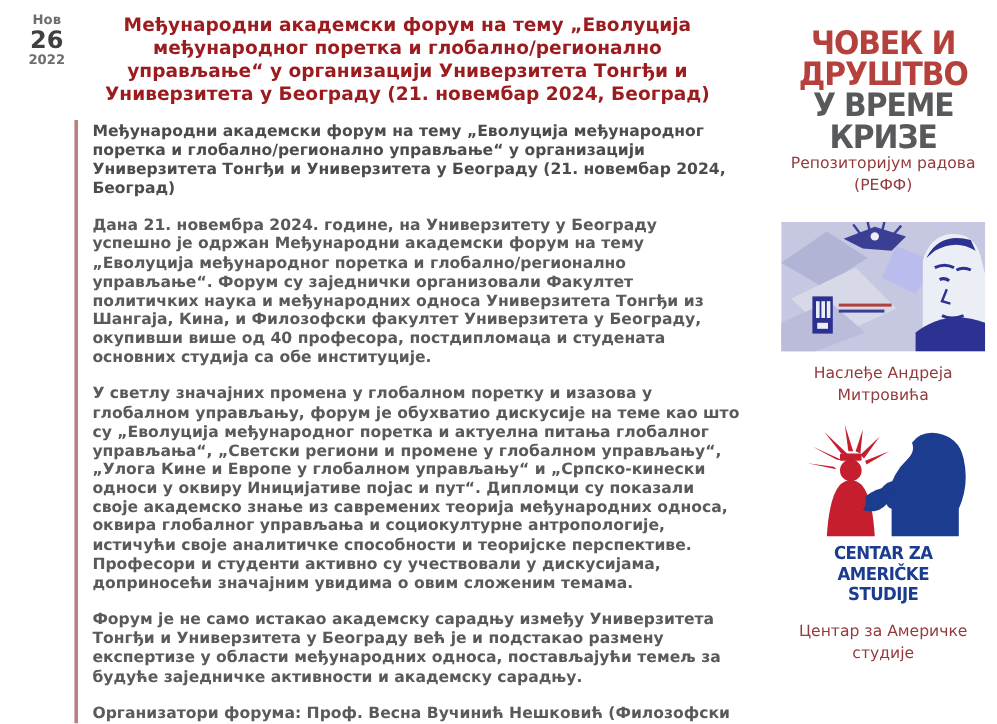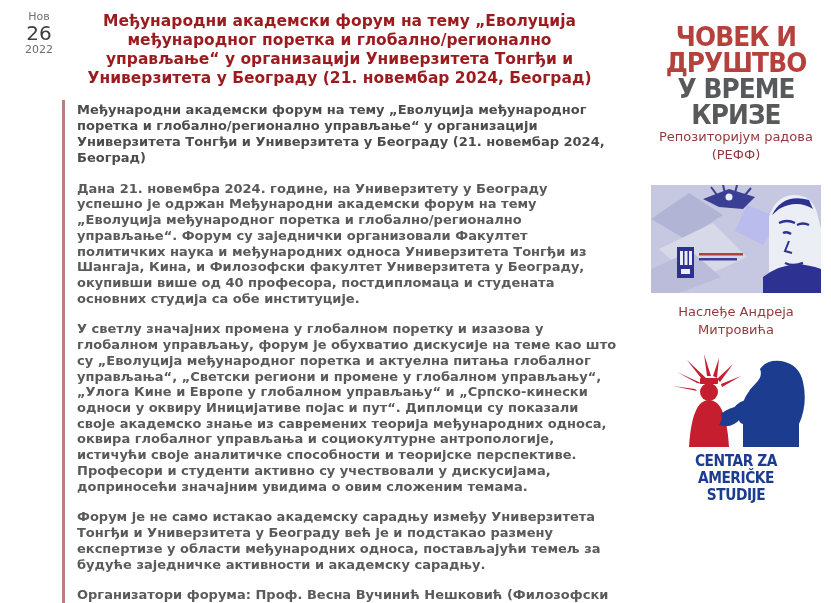--- a/index.html
+++ b/index.html
@@ -6,21 +6,21 @@
   .page{
     position:relative;
     width:831px;height:603px;
     background:#ffffff;
     overflow:hidden;
     font-family:"DejaVu Sans","Liberation Sans",sans-serif;
   }
   
   .date-badge{
     position:absolute;left:16px;top:10px;width:46px;
-    text-align:center;color:#6d6e71;font-weight:normal;
+    text-align:center;color:#6d6e71;font-weight:bold;
   }
   .date-month{font-size:11px;line-height:13px;}
   .date-day{font-size:20px;line-height:20px;color:#404040;}
   .date-year{font-size:11px;line-height:13px;}
   
   .main-col{position:absolute;left:62px;top:8px;width:555px;}
   .article-title{
     margin:4px 8px 12px 8px;
     text-align:center;
     color:#9b1b1e;
@@ -176,15 +176,16 @@
         <path d="M72,57 Q78,48 88,48 Q80,53 79,58 Z" fill="#1b3c8f"></path>
 
         <path d="M82,95 L82,72 Q76,70 78,62 Q83,42 95,31 Q102,24 99,17 Q106,7 120,9 Q138,12 142,30 Q147,52 138,72 L138,95 Z" fill="#1b3c8f"></path>
       </svg>
       <div class="cas-logo-text">
         <div>CENTAR ZA AMERIČKE</div>
         <div>STUDIJE</div>
       </div>
     </a>
 
+    <a class="side-link cas-link">Центар за Америчке студије</a>
 
   </aside>
 </div>
 
 </body></html>

